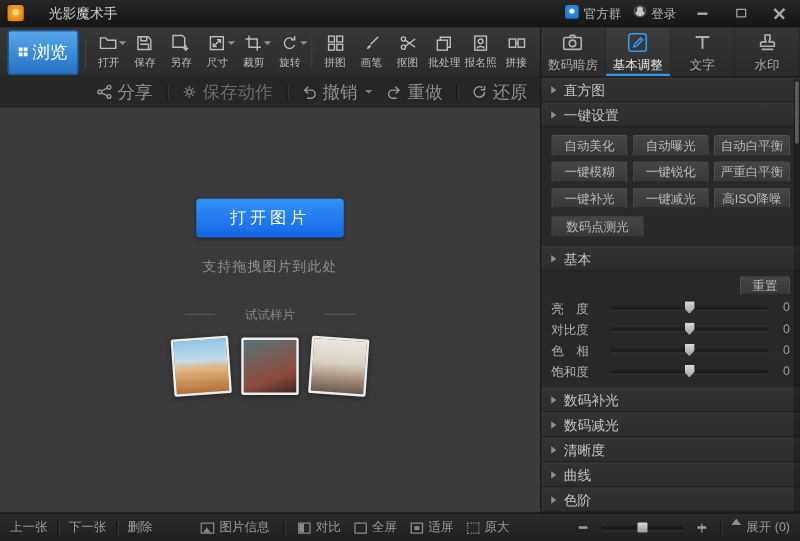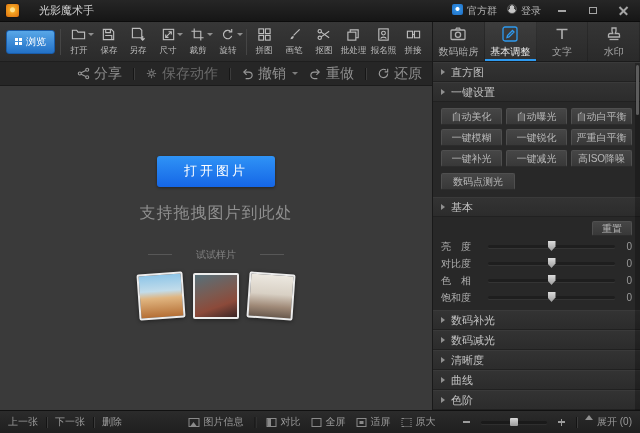--- a/index.html
+++ b/index.html
@@ -20,39 +20,39 @@
   .glyph-close{position:relative;width:9px;height:9px}
   .glyph-close::before,.glyph-close::after{content:"";position:absolute;left:-1px;top:4px;width:11px;height:1.5px;background:#a5a5a5}
   .glyph-close::before{transform:rotate(45deg)}.glyph-close::after{transform:rotate(-45deg)}
 
   
   .bodyrow{flex:1;display:flex;min-height:0}
   .leftcol{width:432px;flex:0 0 432px;display:flex;flex-direction:column;min-height:0}
 
   
   .toolbar{height:40px;flex:0 0 40px;background:linear-gradient(#373737,#2b2b2b);border-bottom:1px solid #1e1e1e;display:flex;align-items:center;padding:0 4px}
-  .browse{height:24px;padding:0 8px;border:1px solid #1a5ca8;border-radius:3px;background:linear-gradient(#58a7e8,#2371c7);color:#fff;font-size:10px;display:flex;align-items:center;gap:4px;cursor:pointer;margin:0 2px;flex:0 0 auto}
+  .browse{height:36px;padding:0 8px;border:1px solid #1a5ca8;border-radius:3px;background:linear-gradient(#58a7e8,#2371c7);color:#fff;font-size:14px;display:flex;align-items:center;gap:4px;cursor:pointer;margin:0 2px;flex:0 0 auto}
   .bgrid{width:3px;height:3px;background:#fff;box-shadow:4px 0 0 #fff,0 4px 0 #fff,4px 4px 0 #fff;margin:0 4px 4px 0}
   .tool{flex:1 1 0;min-width:0;height:36px;display:flex;flex-direction:column;align-items:center;justify-content:center;gap:2px;position:relative;cursor:pointer;border-radius:2px}
   .tool svg{display:block}
   .tlabel{font-size:9px;color:#bdbdbd;white-space:nowrap;transform:scale(.95)}
   .tdrop{position:absolute;right:0;top:9px;width:0;height:0;border-left:3px solid transparent;border-right:3px solid transparent;border-top:3.5px solid #8f8f8f}
   .sep{width:1px;height:26px;background:#1d1d1d;border-right:1px solid #454545;margin:0 3px;flex:0 0 auto}
 
   
   .actionbar{height:24px;flex:0 0 24px;background:#262626;border-bottom:1px solid #1b1b1b;display:flex;align-items:center;justify-content:flex-end;gap:11px;padding:0 10px;font-size:14px;color:#8f8f8f}
   .abitem{display:flex;align-items:center;gap:4px;cursor:pointer;white-space:nowrap}
   .abitem.dim{color:#6b6b6b}
   .abdrop{width:0;height:0;border-left:3px solid transparent;border-right:3px solid transparent;border-top:3.5px solid #7d7d7d;margin-left:2px}
   .absep{width:1px;height:12px;background:#161616;box-shadow:1px 0 0 #3c3c3c}
 
   
   .canvas{flex:1;background:#3a3a3a;display:flex;flex-direction:column;align-items:center;justify-content:center;padding-bottom:22px;min-height:0}
   .openbtn{width:118px;height:31px;border:0;border-radius:3px;background:linear-gradient(#2f93f6,#1566e6);color:#fff;font-size:13px;letter-spacing:3px;cursor:pointer;box-shadow:0 1px 3px rgba(0,0,0,.4)}
-  .hint{margin-top:16px;font-size:16px;color:#8f8f8f;letter-spacing:1px}
+  .hint{margin-top:16px;font-size:11px;color:#8f8f8f;letter-spacing:1px}
   .samplehdr{margin-top:24px;display:flex;align-items:center;gap:24px;font-size:10px;color:#868686}
   .hline{width:24px;height:1px;background:#575757}
   .thumbs{margin-top:11px;display:flex;gap:9px;align-items:center}
   .thumb{width:46px;height:46px;border:2px solid #ececec;border-radius:2px;box-shadow:0 1px 4px rgba(0,0,0,.45);cursor:pointer}
   .t1{background:linear-gradient(180deg,#8fc6e8 0%,#c2dcea 38%,#e0b580 55%,#b56f35 100%);transform:rotate(-4deg)}
   .t2{background:linear-gradient(160deg,#57707a 0%,#7c5a50 45%,#8c4a3a 70%,#3a2525 100%)}
   .t3{background:linear-gradient(180deg,#ece8e0 0%,#d8d0c4 45%,#a08a78 75%,#6a5a4e 100%);transform:rotate(4deg)}
 
   
   .panel{width:208px;flex:0 0 208px;background:#282828;border-left:1px solid #191919;display:flex;flex-direction:column;position:relative;overflow:hidden}
@@ -75,21 +75,21 @@
   .sval{width:12px;text-align:right;font-size:10px;color:#9a9a9a}
   .sliders{padding-bottom:4px}
   .pscroll{position:absolute;right:0;top:41px;bottom:0;width:5px;background:rgba(0,0,0,.25)}
   .pscroll .pthumb{position:absolute;top:2px;left:1px;width:3px;height:50px;background:#5c5c5c;border-radius:2px;cursor:pointer}
 
   
   .statusbar{height:23px;flex:0 0 23px;background:linear-gradient(#2b2b2b,#1f1f1f);border-top:1px solid #111;display:flex;align-items:center;padding:0 8px;font-size:10px;color:#9a9a9a;position:relative}
   .sbleft{display:flex;align-items:center;gap:8px}
   .sbbtn{cursor:pointer;white-space:nowrap}
   .vsep{width:1px;height:11px;background:#141414;box-shadow:1px 0 0 #3b3b3b}
-  .sbcenter{position:absolute;left:312px;transform:translateX(-50%);display:flex;align-items:center;gap:11px}
+  .sbcenter{position:absolute;left:284px;transform:translateX(-50%);display:flex;align-items:center;gap:11px}
   .sbitem{display:flex;align-items:center;gap:4px;cursor:pointer;white-space:nowrap}
   .ic-img{position:relative;width:11px;height:9px;border:1px solid #8a8a8a}
   .ic-img::before{content:"";position:absolute;left:1px;bottom:0;border-left:3px solid transparent;border-right:3px solid transparent;border-bottom:4px solid #8a8a8a}
   .ic-compare{width:10px;height:9px;border:1px solid #8a8a8a;background:linear-gradient(90deg,#8a8a8a 50%,transparent 50%)}
   .ic-full{width:10px;height:9px;border:1px solid #8a8a8a}
   .ic-fit{position:relative;width:10px;height:9px;border:1px solid #8a8a8a}
   .ic-fit::before{content:"";position:absolute;left:2px;top:2px;width:4px;height:3px;background:#8a8a8a}
   .ic-orig{width:10px;height:9px;border:1px dotted #8a8a8a}
   .sbright{margin-left:auto;display:flex;align-items:center;gap:8px}
   .zbtn{width:13px;height:13px;display:flex;align-items:center;justify-content:center;cursor:pointer}

